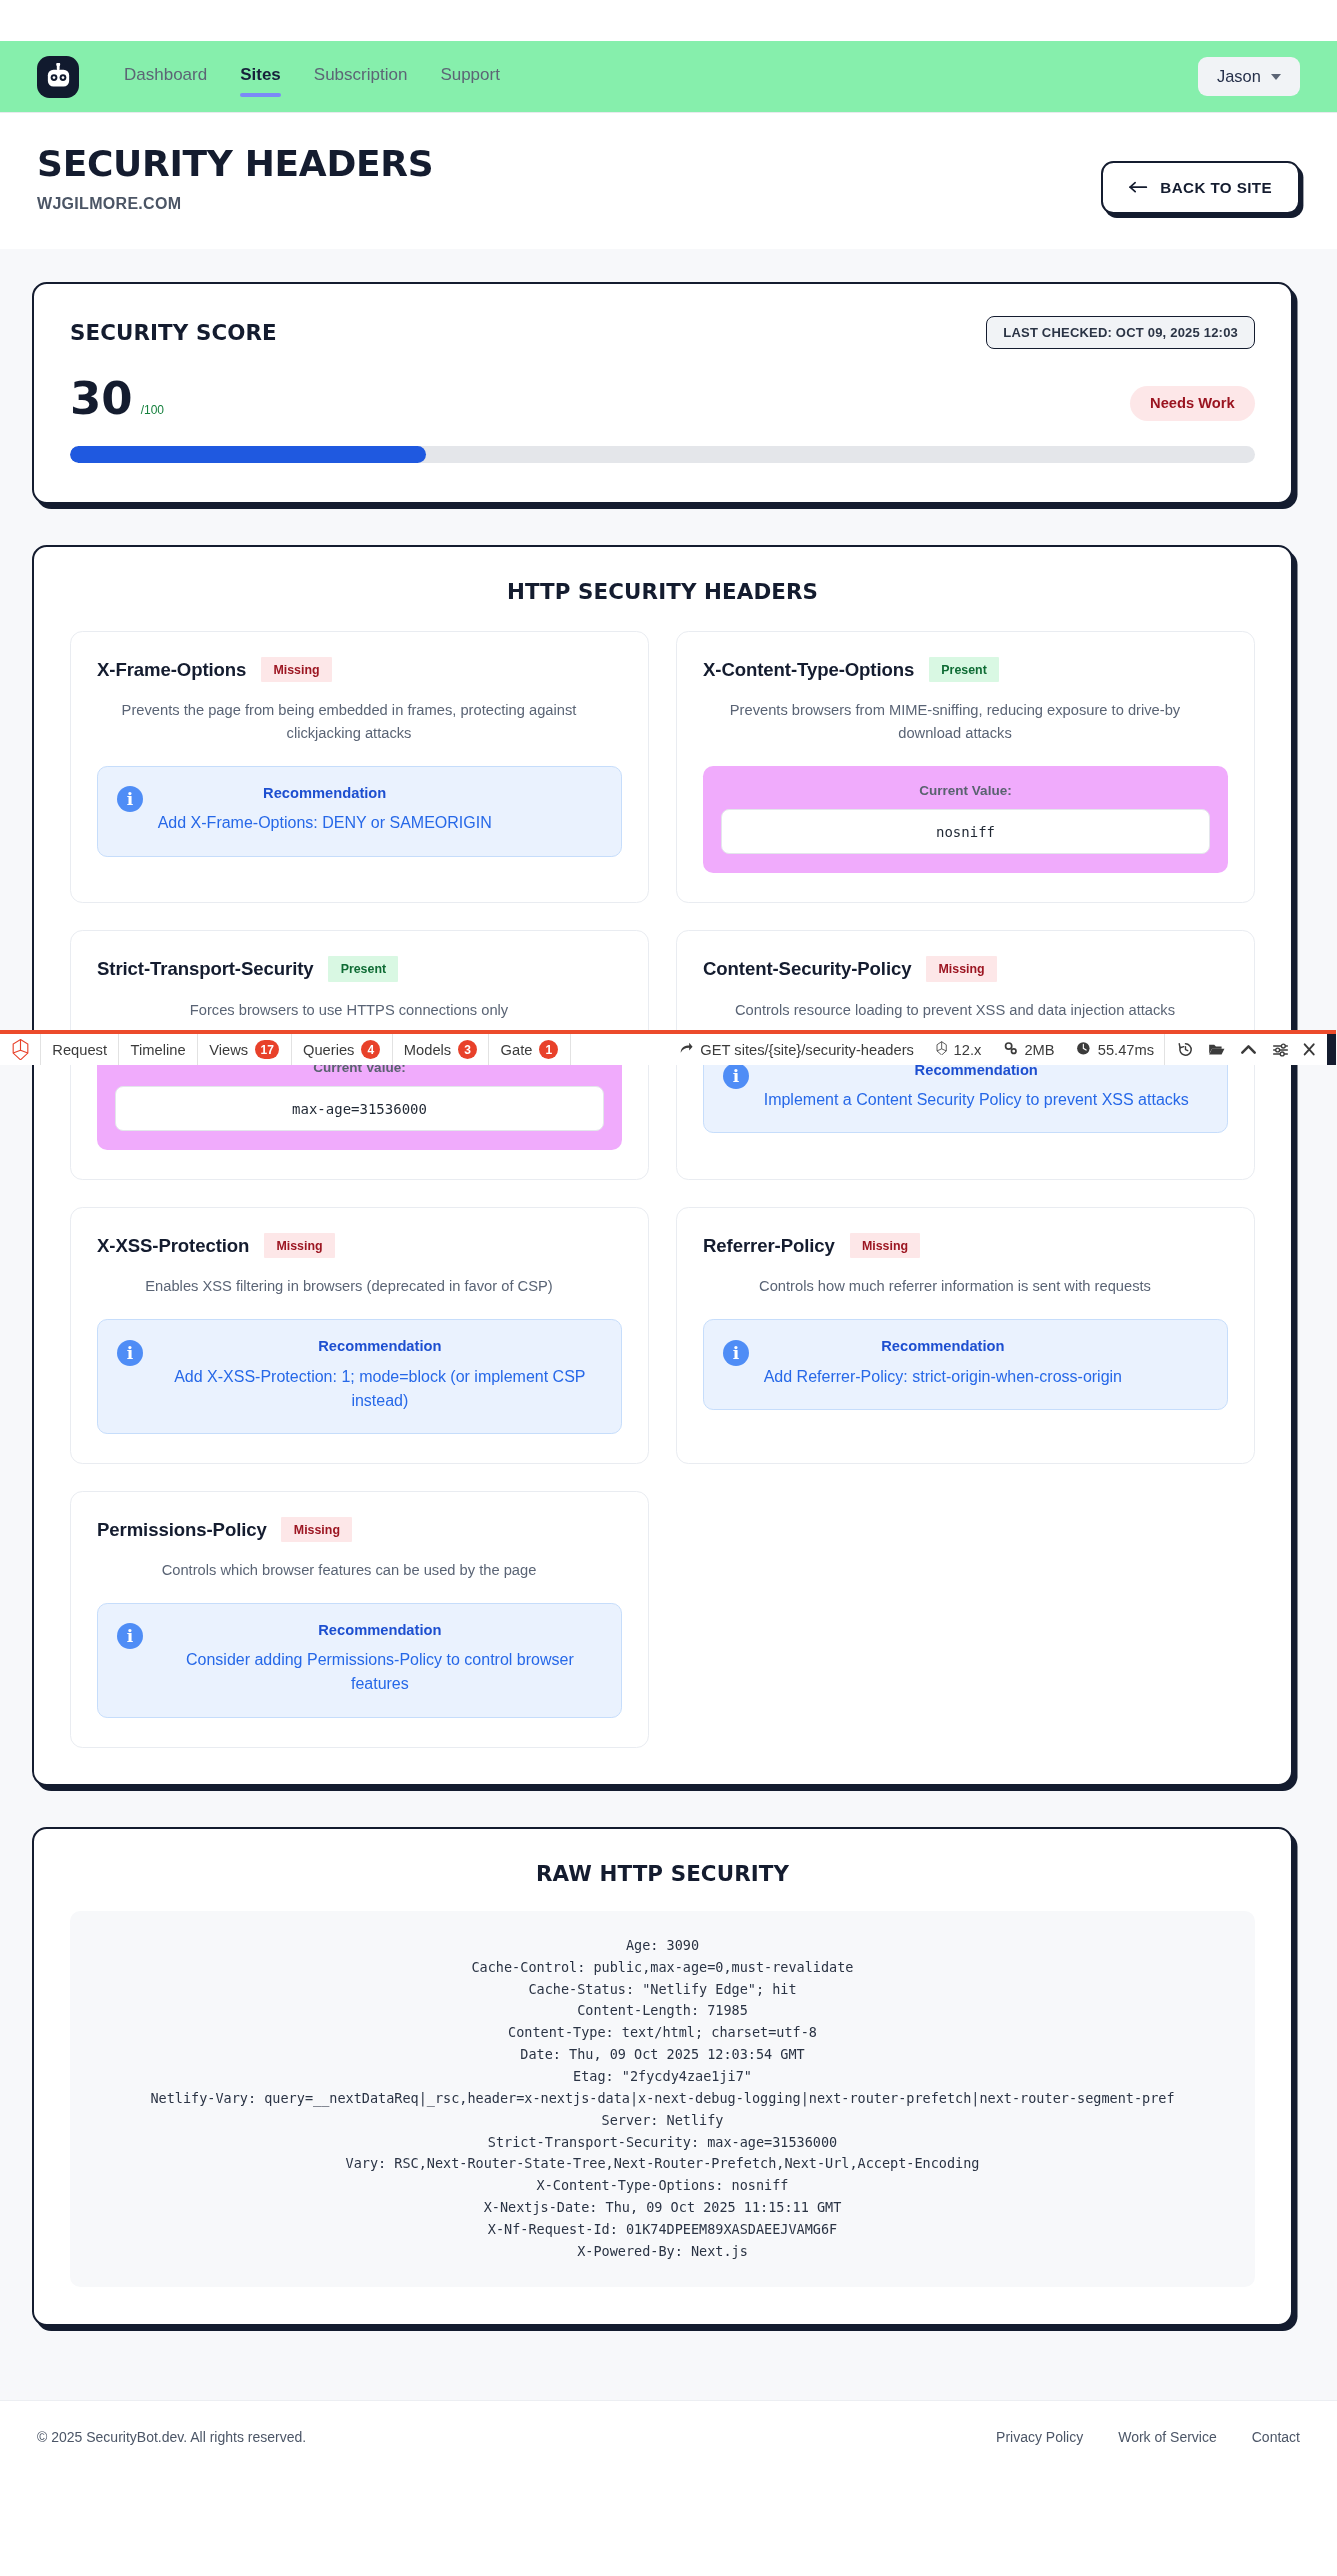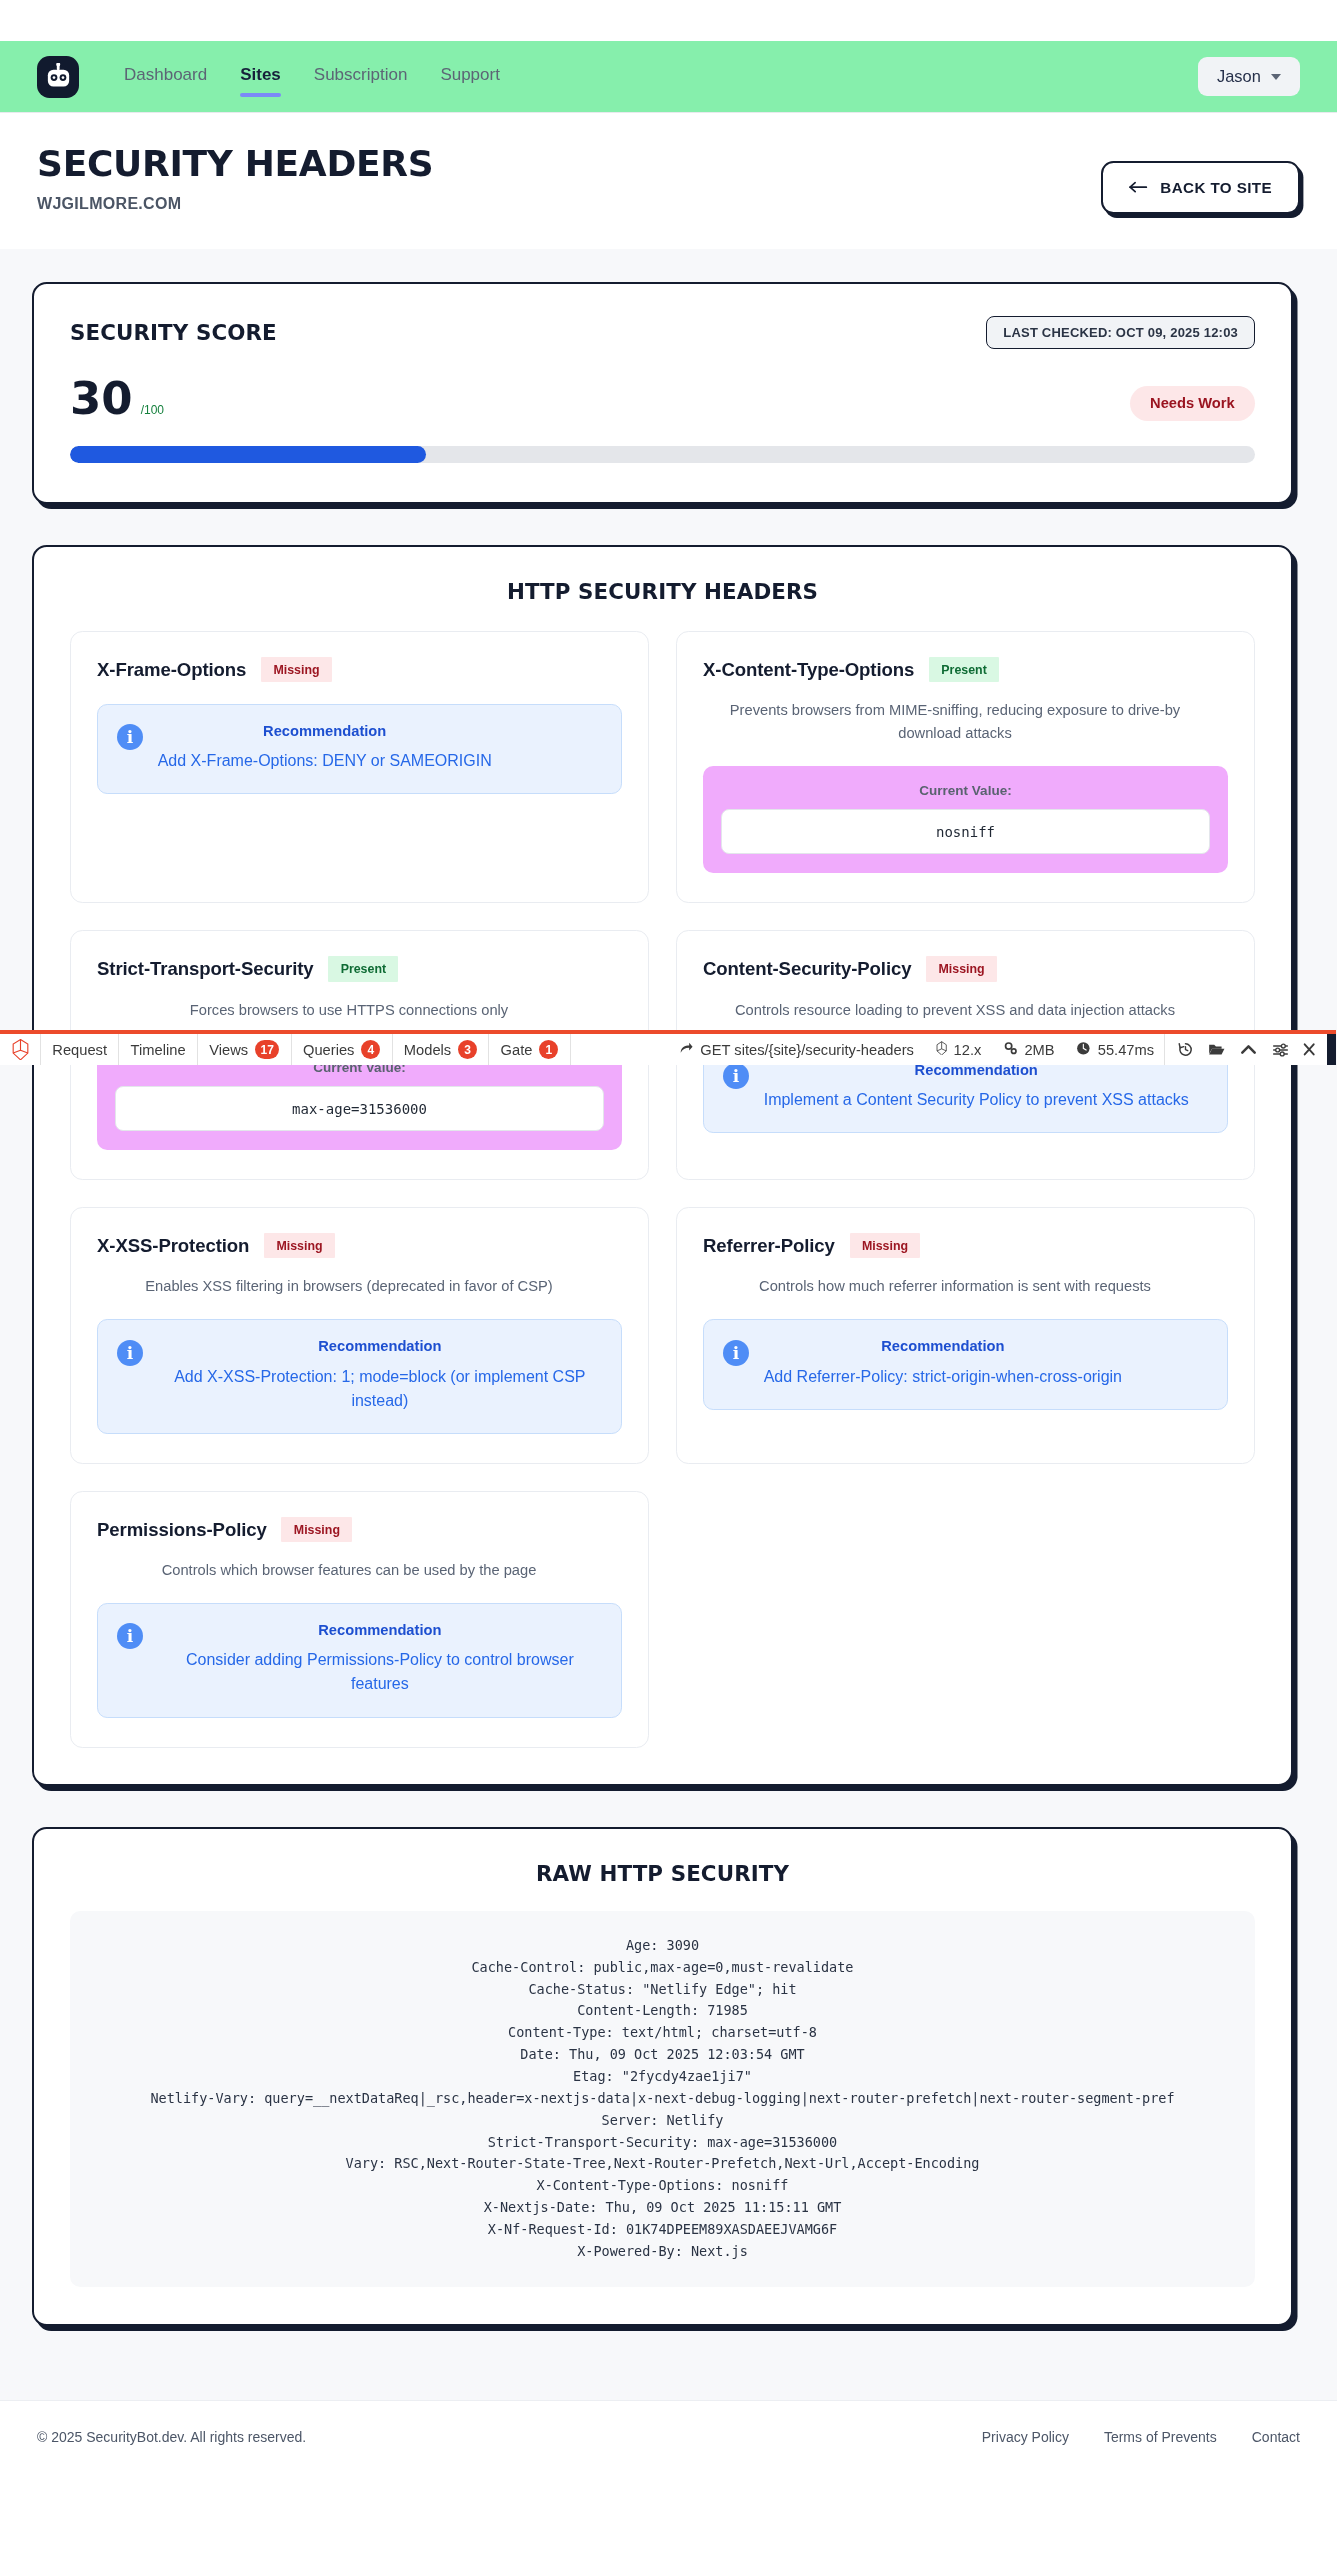--- a/index.html
+++ b/index.html
@@ -421,20 +421,21 @@
   </div>
 
   <div class="hard-card headers-card">
     <div class="section-heading">HTTP SECURITY HEADERS</div>
     <div class="headers-grid" id="headers-grid">
         <div class="hcard">
           <div class="hcard-top">
             <div class="hcard-title">X-Frame-Options</div>
             <div class="tag tag-missing">Missing</div>
           </div>
+          <div class="hcard-desc">Prevents the page from being embedded in frames, protecting against clickjacking attacks</div>
           <div class="reco-box">
             <div class="info-icon">i</div>
             <div>
               <div class="reco-title">Recommendation</div>
               <div class="reco-text">Add X-Frame-Options: DENY or SAMEORIGIN</div>
             </div>
           </div>
         </div>
         <div class="hcard">
           <div class="hcard-top">
@@ -536,21 +537,21 @@
 X-Powered-By: Next.js</pre>
   </div>
 
 </div>
 
 <div class="footer">
   <div class="footer-copy">© 2025 SecurityBot.dev. All rights reserved.</div>
   <div class="footer-spacer"></div>
   <div class="footer-links">
     <a class="footer-link" href="#">Privacy Policy</a>
-    <a class="footer-link" href="#">Terms of Prevents</a>
+    <a class="footer-link" href="#">Work of Service</a>
     <a class="footer-link" href="#">Contact</a>
   </div>
 </div>
 
 <div class="debugbar">
   <div class="db-logo">
     <svg width="17" height="21.4" viewBox="0 0 30 38" fill="none" aria-hidden="true">
       <path d="M15 1 L28 9 L28 25 L15 37 L2 25 L2 9 Z" stroke="#e8412a" stroke-width="2" fill="none"></path>
       <path d="M15 1 L15 20 M15 20 L2 25 M15 20 L28 25" stroke="#e8412a" stroke-width="2" fill="none"></path>
     </svg>

